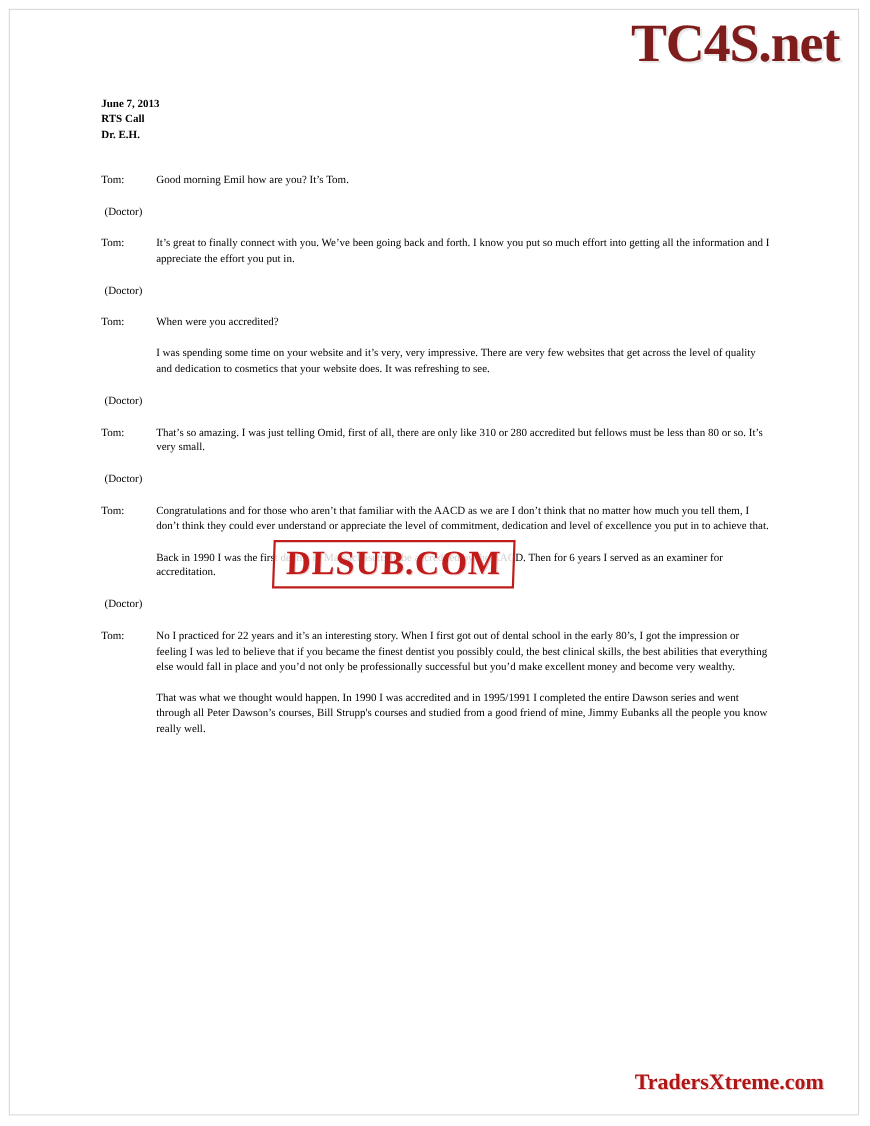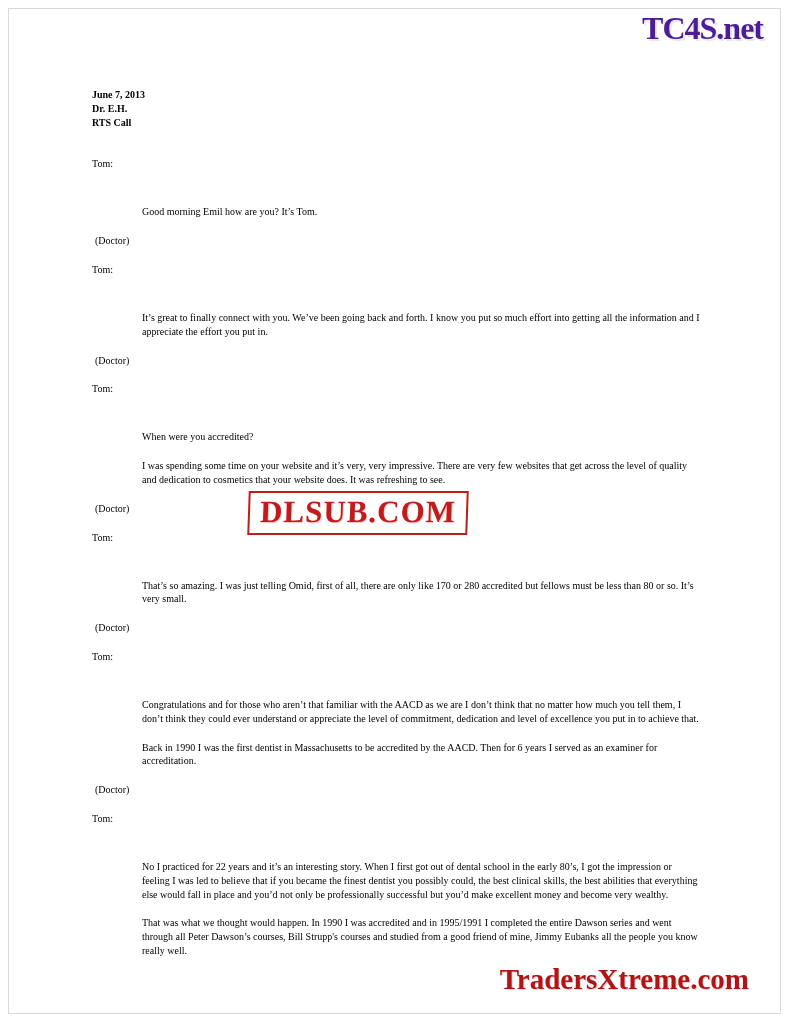--- a/index.html
+++ b/index.html
@@ -27,32 +27,32 @@
     pointer-events: none;
   }
 
   
   .wm-top {
     position: absolute;
     right: 28px;
     top: 10px;
     font-family: "Liberation Serif", serif;
     font-weight: bold;
-    font-size: 32px;
+    font-size: 49px;
     letter-spacing: -1px;
-    color: #4c1d95;
+    color: #7f1d1d;
     text-shadow: 2px 2px 0 #e8e8e8;
   }
   .wm-bottom {
     position: absolute;
     right: 42px;
     bottom: 28px;
     font-family: "Liberation Serif", serif;
     font-weight: bold;
-    font-size: 29px;
+    font-size: 20px;
     color: #b01515;
     text-shadow: 1px 1px 0 #f0d0d0;
   }
   .wm-center {
     position: absolute;
     left: 248px;
     top: 491px;
     font-family: "Liberation Serif", serif;
     font-weight: bold;
     font-size: 31px;
@@ -86,21 +86,20 @@
     margin-bottom: 15px;
     justify-content: center;
   }
   .entry .speaker {
     width: 50px;
     flex: 0 0 50px;
     white-space: pre;
   }
   .entry .lines {
     flex: 1 1 auto;
-    margin-top: 48px;
   }
   .entry p {
     margin: 0 0 15px 0;
     text-align: left;
   }
   .entry p:last-child { margin-bottom: 0; }
 
   .doctor-line {
     margin: 0 0 15px 3px;
   }
@@ -108,22 +107,22 @@
 </head>
 <body>
 
 <div class="page-border"></div>
 
 <div class="wm-top">TC4S.net</div>
 
 <div class="doc">
   <div class="head-block">
     <div>June 7, 2013</div>
+    <div>RTS Call</div>
     <div>Dr. E.H.</div>
-    <div>RTS Call</div>
   </div>
 
   <div id="entries">
       <div class="entry">
         <div class="speaker">Tom:</div>
         <div class="lines">
           <p>Good morning Emil how are you? It’s Tom.</p>
         </div>
       </div>
       <div class="doctor-line">(Doctor)</div>
@@ -138,21 +137,21 @@
         <div class="speaker">Tom:</div>
         <div class="lines">
           <p>When were you accredited?</p>
           <p>I was spending some time on your website and it’s very, very impressive. There are very few websites that get across the level of quality and dedication to cosmetics that your website does. It was refreshing to see.</p>
         </div>
       </div>
       <div class="doctor-line">(Doctor)</div>
       <div class="entry">
         <div class="speaker">Tom:</div>
         <div class="lines">
-          <p>That’s so amazing. I was just telling Omid, first of all, there are only like 170 or 280 accredited but fellows must be less than 80 or so. It’s very small.</p>
+          <p>That’s so amazing. I was just telling Omid, first of all, there are only like 310 or 280 accredited but fellows must be less than 80 or so. It’s very small.</p>
         </div>
       </div>
       <div class="doctor-line">(Doctor)</div>
       <div class="entry">
         <div class="speaker">Tom:</div>
         <div class="lines">
           <p>Congratulations and for those  who aren’t that familiar with the AACD as we are I don’t think that no matter how much you tell them, I don’t think they could ever understand or appreciate the level of commitment, dedication and level of excellence you put in to achieve that.</p>
           <p>Back in 1990 I was the first dentist in Massachusetts to be accredited by the AACD. Then for 6 years I served as an examiner for accreditation.</p>
         </div>
       </div>

